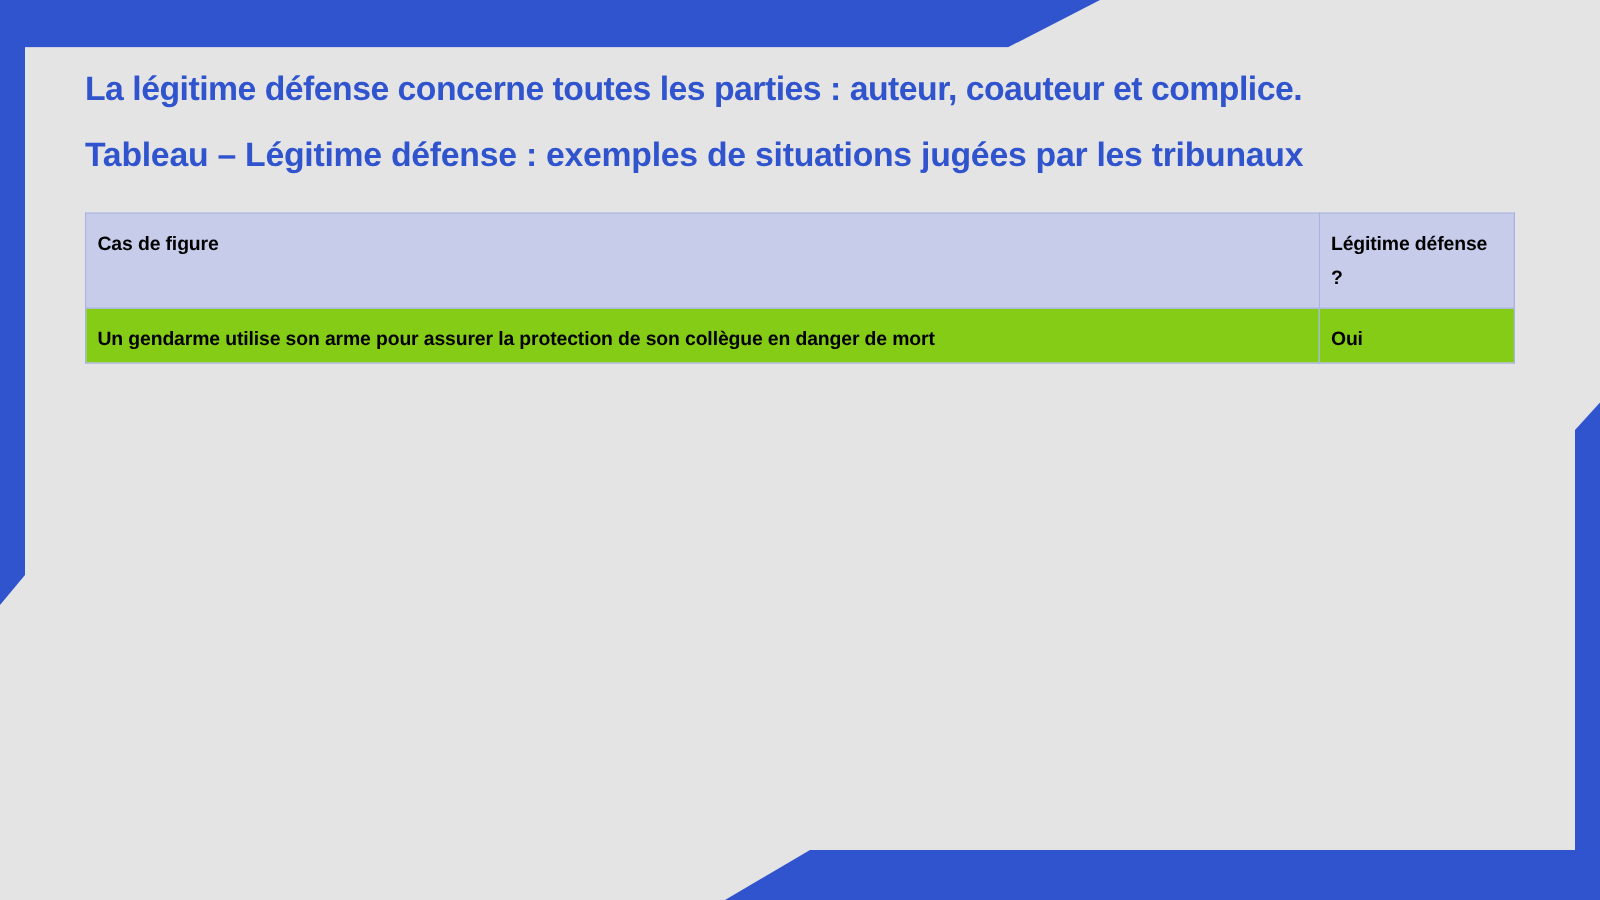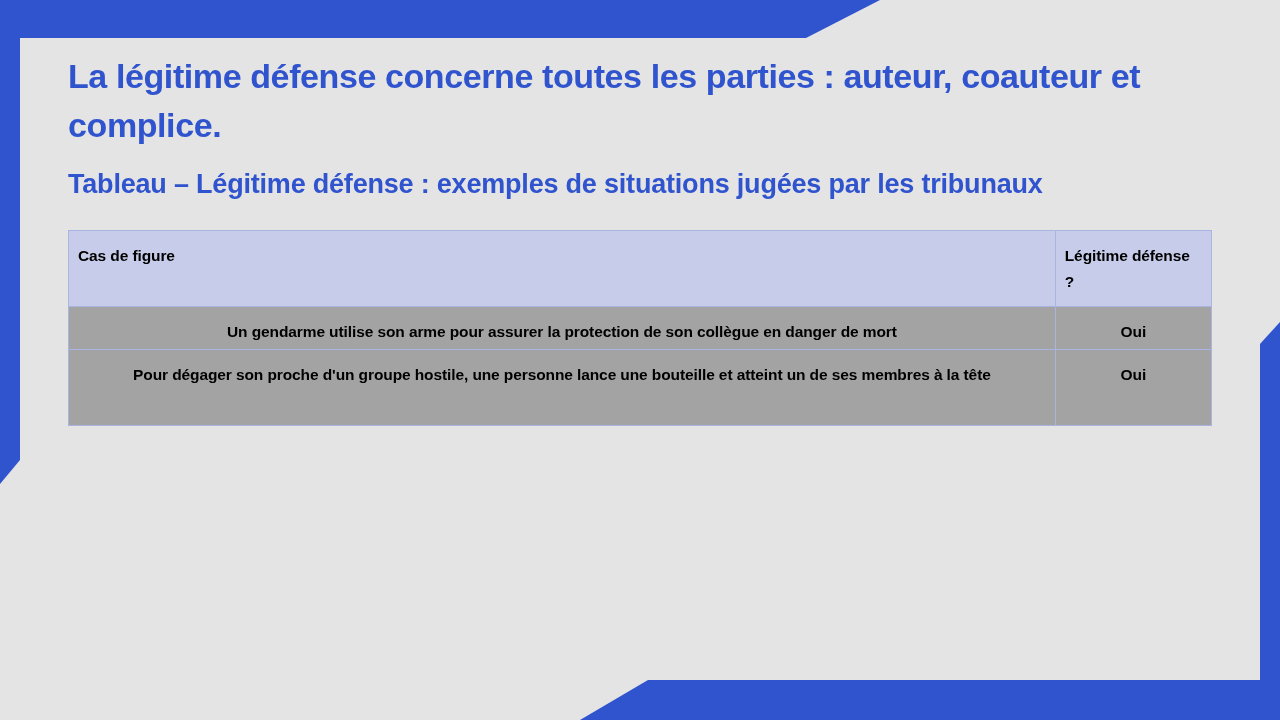--- a/index.html
+++ b/index.html
@@ -43,21 +43,21 @@
   }
 
   
   #content {
     position:absolute;
     left:68px; top:52px;
     width:1146px;
   }
 
   #page-title {
-    font-size:34px;
+    font-size:27px;
     font-weight:700;
     line-height:1.45;
     letter-spacing:-0.4px;
     color:#3053ce;
     margin-bottom:18px;
   }
 
   #table-caption {
     font-size:27px;
     font-weight:700;
@@ -86,21 +86,21 @@
     color:#000;
     letter-spacing:-0.1px;
   }
   #situations-table thead th {
     background:#c6ccea;
     height:76px;
   }
   #situations-table .col-case   { width:960px; }
   #situations-table .col-answer { width:152px; }
 
-  #situations-table tbody td { background:#a3a3a3;text-align:center; }
+  #situations-table tbody td { background:#84cc16; }
 
   .row-tall  td { height:76px; }
   .row-short td { height:42px; }
 </style>
 </head>
 <body>
 
 <div id="stage">
 
   <div class="deco" id="deco-top"></div>
@@ -119,21 +119,17 @@
         <tr>
           <th class="col-case">Cas de figure</th>
           <th class="col-answer">Légitime défense ?</th>
         </tr>
       </thead>
       <tbody>
         <tr class="row-short">
           <td>Un gendarme utilise son arme pour assurer la protection de son collègue en danger de mort</td>
           <td>Oui</td>
         </tr>
-        <tr class="row-tall">
-          <td>Pour dégager son proche d'un groupe hostile, une personne lance une bouteille et atteint un de ses membres à la tête</td>
-          <td>Oui</td>
-        </tr>
       </tbody>
     </table>
 
   </div>
 </div>
 
 </body></html>

